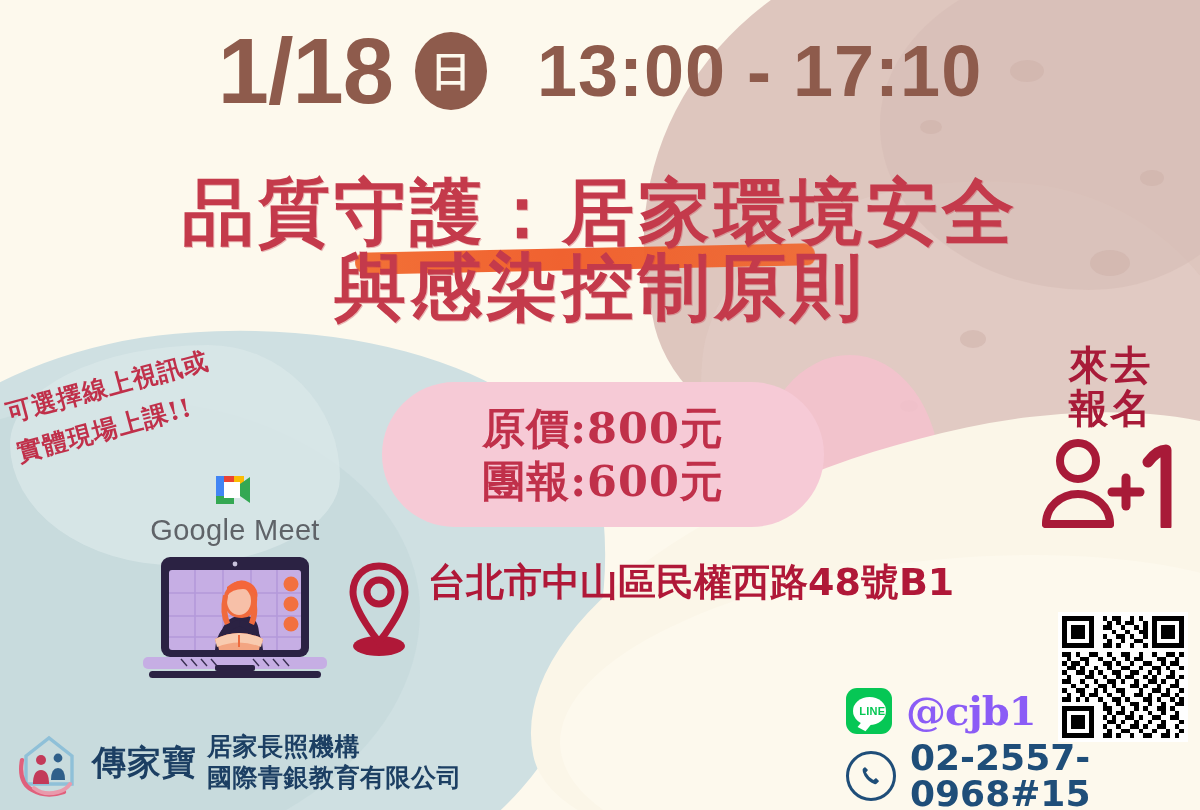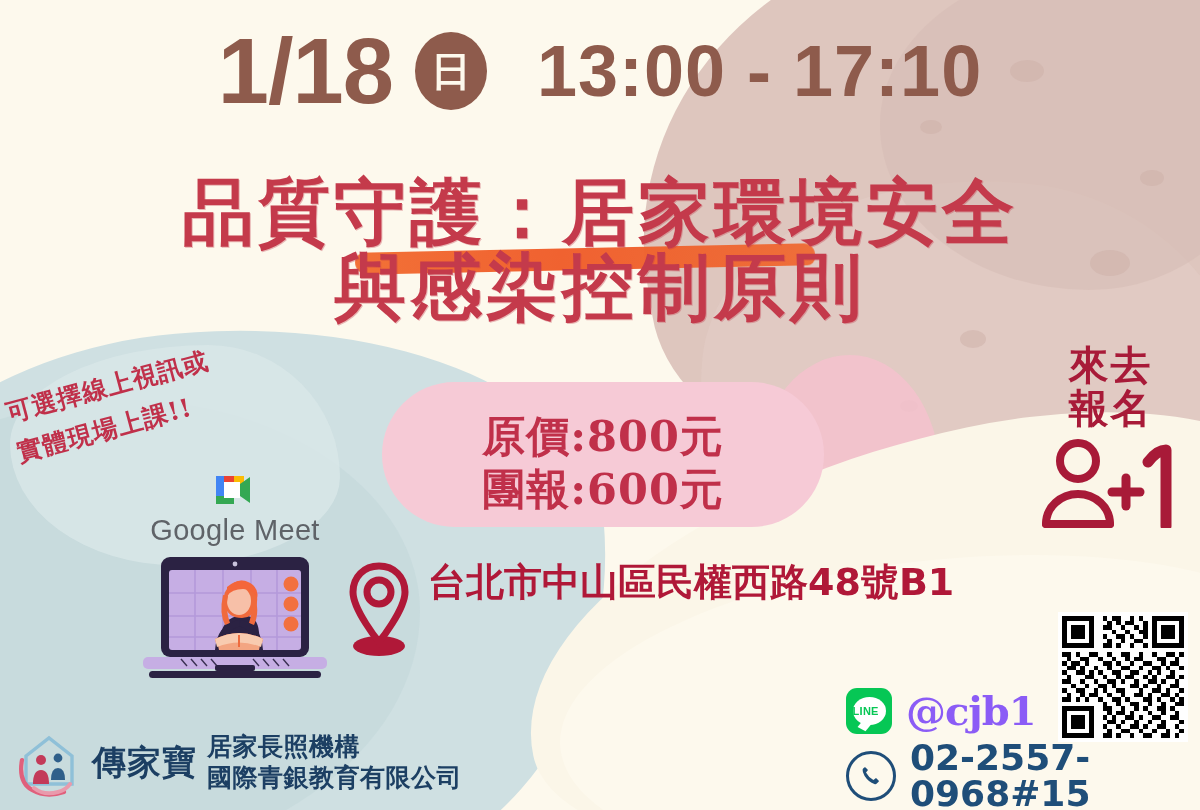--- a/index.html
+++ b/index.html
@@ -134,21 +134,20 @@
   
   .price-bubble{
     position:absolute;top:382px;left:382px;width:442px;height:145px;
     background:#F6CAD6;border-radius:74px;
     z-index:5;
   }
   .price-inner{
     position:absolute;top:0;left:0;width:442px;height:145px;
     display:flex;flex-direction:column;align-items:center;justify-content:center;
     gap:2px;
-    margin-top:8px;
   }
   .price-line{
     font-family:"DejaVu Serif","Liberation Serif",serif;
     font-weight:700;color:#C0304A;font-size:43px;line-height:1.18;
     letter-spacing:1px;
   }
 
   
   .meet-block{
     position:absolute;top:472px;left:110px;width:250px;z-index:7;
@@ -191,21 +190,21 @@
     position:absolute;top:688px;left:846px;z-index:9;
     display:flex;flex-direction:column;gap:6px;
   }
   .contact-row{display:flex;align-items:center;gap:14px;}
   .line-icon{
     width:46px;height:46px;border-radius:11px;background:#06C755;
     display:flex;align-items:center;justify-content:center;position:relative;
   }
   .line-bubble{
     width:33px;height:28px;border-radius:50%;
-    background:#fff;display:flex;align-items:center;justify-content:flex-start;
+    background:#fff;display:flex;align-items:center;justify-content:flex-end;
     position:relative;
   }
   .line-bubble:after{
     content:"";position:absolute;bottom:-5px;left:7px;
     width:9px;height:9px;background:#fff;
     transform:rotate(28deg) skewX(-12deg);
   }
   .line-bubble span{
     color:#06C755;font-size:11px;font-weight:700;letter-spacing:.3px;
     font-family:"Liberation Sans",sans-serif;z-index:2;

